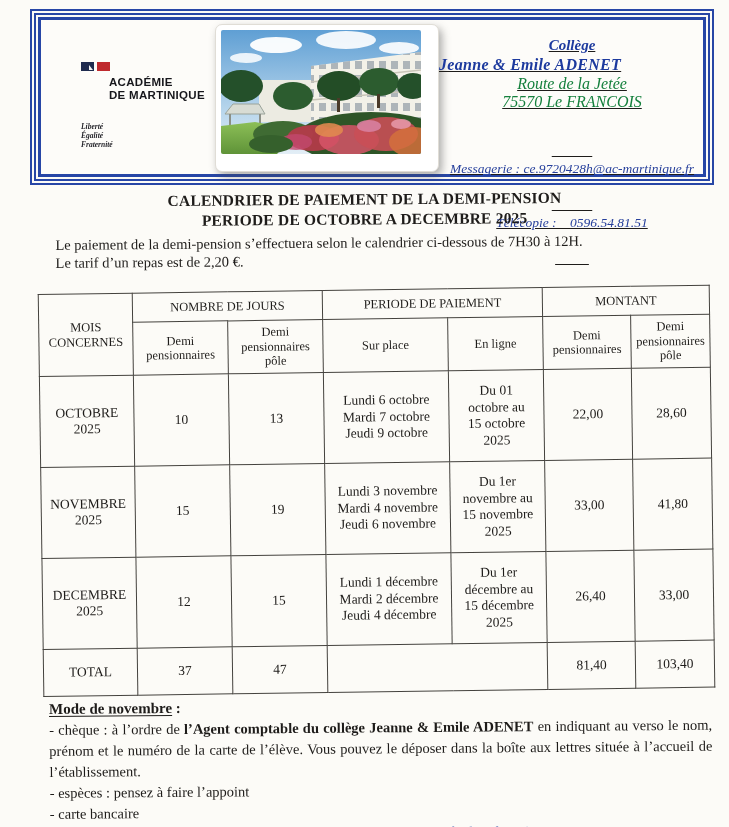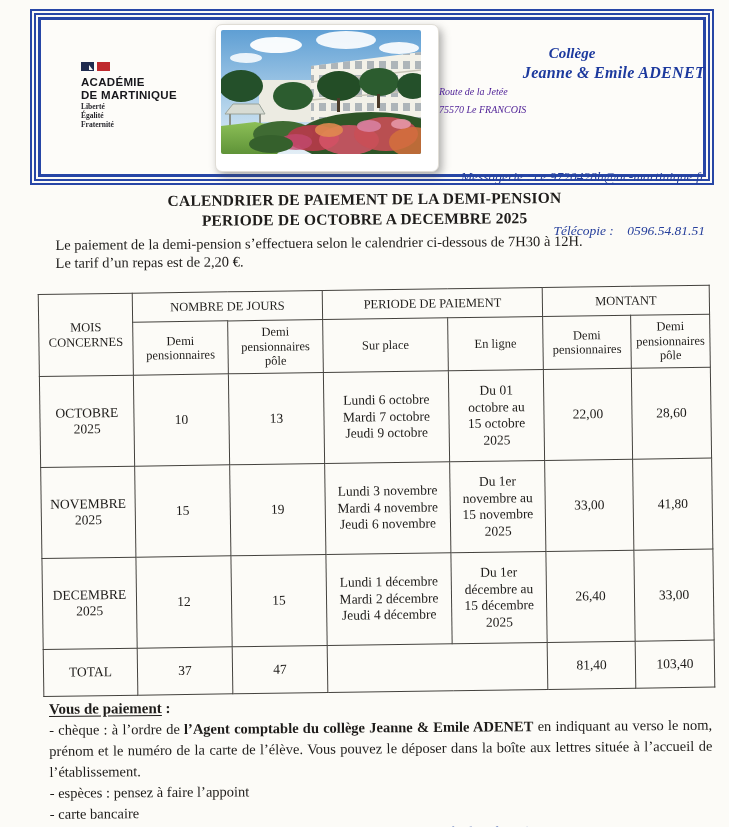--- a/index.html
+++ b/index.html
@@ -11,33 +11,33 @@
   }
   
   .frame-a{position:absolute;left:30px;top:9px;width:684px;height:176px;
     border:2px solid #2746a6;padding:2px;box-sizing:border-box;}
   .frame-b{border:2px solid #2746a6;padding:2px;height:100%;box-sizing:border-box;}
   .frame-c{border:3px solid #2746a6;height:100%;box-sizing:border-box;position:relative;background:#fdfcf9;}
   
   .logo-block{position:absolute;left:40px;top:42px;width:130px;}
   .flag-icon{display:block;margin-bottom:4px;}
   .acad-name{font-family:"Liberation Sans", sans-serif;font-weight:bold;
-    font-size:11.5px;line-height:13px;letter-spacing:.3px;color:#17171c;white-space:pre-line;}
-  .motto{margin-top:0;font-weight:bold;font-size:7.5px;line-height:9px;color:#26262c;white-space:pre-line;}
+    font-size:11.5px;line-height:13px;letter-spacing:.3px;color:#17171c;white-space:pre-line;margin-left:28px;}
+  .motto{margin-top:20px;font-style:italic;font-weight:bold;font-size:7.5px;line-height:9px;color:#26262c;white-space:pre-line;}
   
   .photo-frame{position:absolute;left:174px;top:4px;width:212px;height:136px;
     background:#fff;padding:5px;border-radius:7px;border:1px solid #e0ddd6;
     box-shadow:3px 4px 8px rgba(70,70,70,.45);}
   .photo-frame svg{display:block;border-radius:2px;}
   
-  .school-block{position:absolute;left:398px;top:24px;width:266px;}
+  .school-block{position:absolute;left:398px;top:16px;width:266px;text-decoration:underline;}
   .school-name1{font-size:15px;font-weight:bold;font-style:italic;color:#1d3a9e;text-align:center;line-height:19px;}
-  .school-name2{font-size:16px;font-weight:bold;font-style:italic;color:#1d3a9e;text-align:right;line-height:20px;letter-spacing:.3px;}
-  .school-addr{font-size:10px;font-style:italic;text-align:left;line-height:18px;color:#4c1d95;}
-  .contact{margin-top:13px;font-size:13.5px;font-style:italic;color:#27409c;line-height:18px;white-space:pre;text-align:right;}
+  .school-name2{font-size:16px;font-weight:bold;font-style:italic;color:#1d3a9e;text-align:left;line-height:20px;letter-spacing:.3px;}
+  .school-addr{font-size:16px;font-style:italic;text-align:center;line-height:18px;color:#15803d;}
+  .contact{margin-top:13px;font-size:13.5px;font-style:italic;color:#27409c;line-height:18px;white-space:pre;text-align:center;}
   
   .below{position:absolute;left:0;top:0;width:729px;transform:rotate(-0.45deg);transform-origin:40px 200px;}
   .doc-title{position:absolute;left:0;top:192px;width:729px;text-align:center;
     font-weight:bold;font-size:15.5px;line-height:20px;letter-spacing:.2px;white-space:pre-line;}
   .intro{position:absolute;left:55px;top:237px;width:650px;font-size:14.5px;line-height:17.5px;white-space:pre-line;}
   
   .cal-table{position:absolute;left:37px;top:294px;width:671px;border-collapse:collapse;
     table-layout:fixed;transform:rotate(-0.35deg);transform-origin:left top;}
   .cal-table td,.cal-table th{border:1.5px solid #44423e;padding:2px 4px;
     text-align:center;vertical-align:middle;font-weight:normal;}
@@ -238,21 +238,21 @@
           <td>37</td>
           <td>47</td>
           <td colspan="2"></td>
           <td>81,40</td>
           <td>103,40</td>
         </tr>
       </tbody>
     </table>
 
     <div class="footer">
-      <div class="foot-head"><b>Vous de paiement</b><b style="text-decoration:none;"> :</b></div>
+      <div class="foot-head"><b>Mode de novembre</b><b style="text-decoration:none;"> :</b></div>
       <div class="para-justify"><span>- chèque : à l’ordre de </span><b>l’Agent comptable du collège Jeanne &amp; Emile ADENET</b><span> en indiquant au verso le nom, prénom et le numéro de la carte de l’élève. Vous pouvez le déposer dans la boîte aux lettres située à l’accueil de l’établissement.</span></div>
       <div>- espèces : pensez à faire l’appoint</div>
       <div>- carte bancaire</div>
       <div><span>- en ligne : accessible via le site du collège </span><a class="doc-link">https://site.ac-martinique.fr/clg-adenet/</a></div>
     </div>
 
   </div>
 </div>
 
 </body></html>

